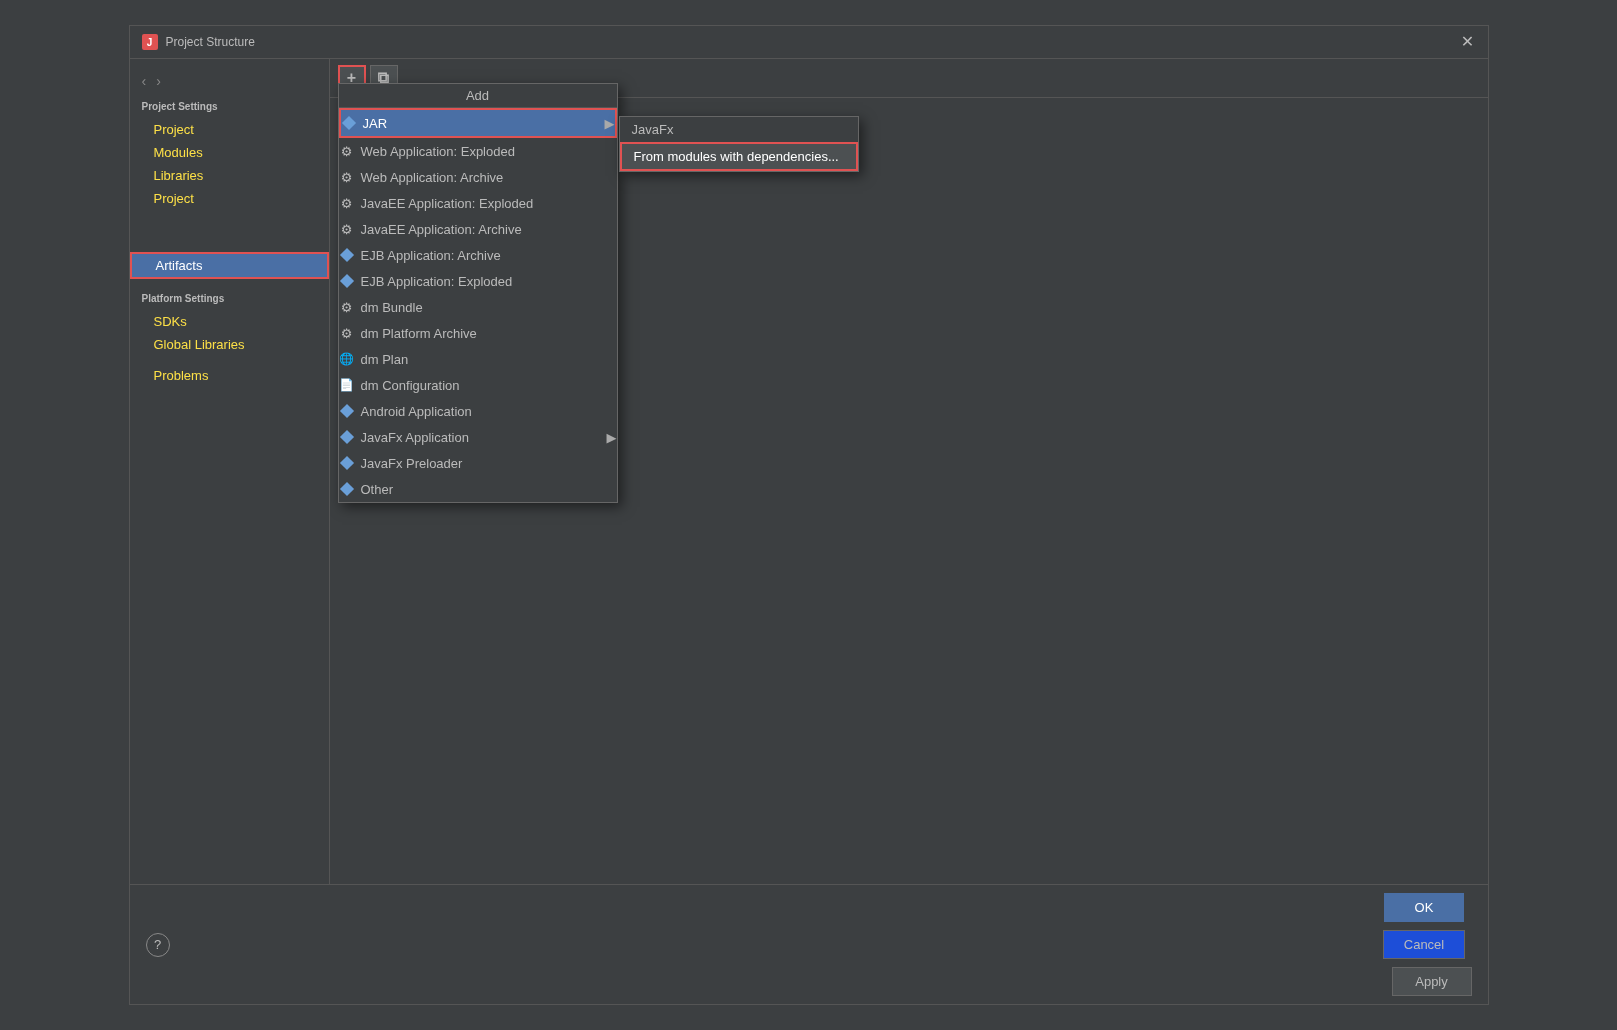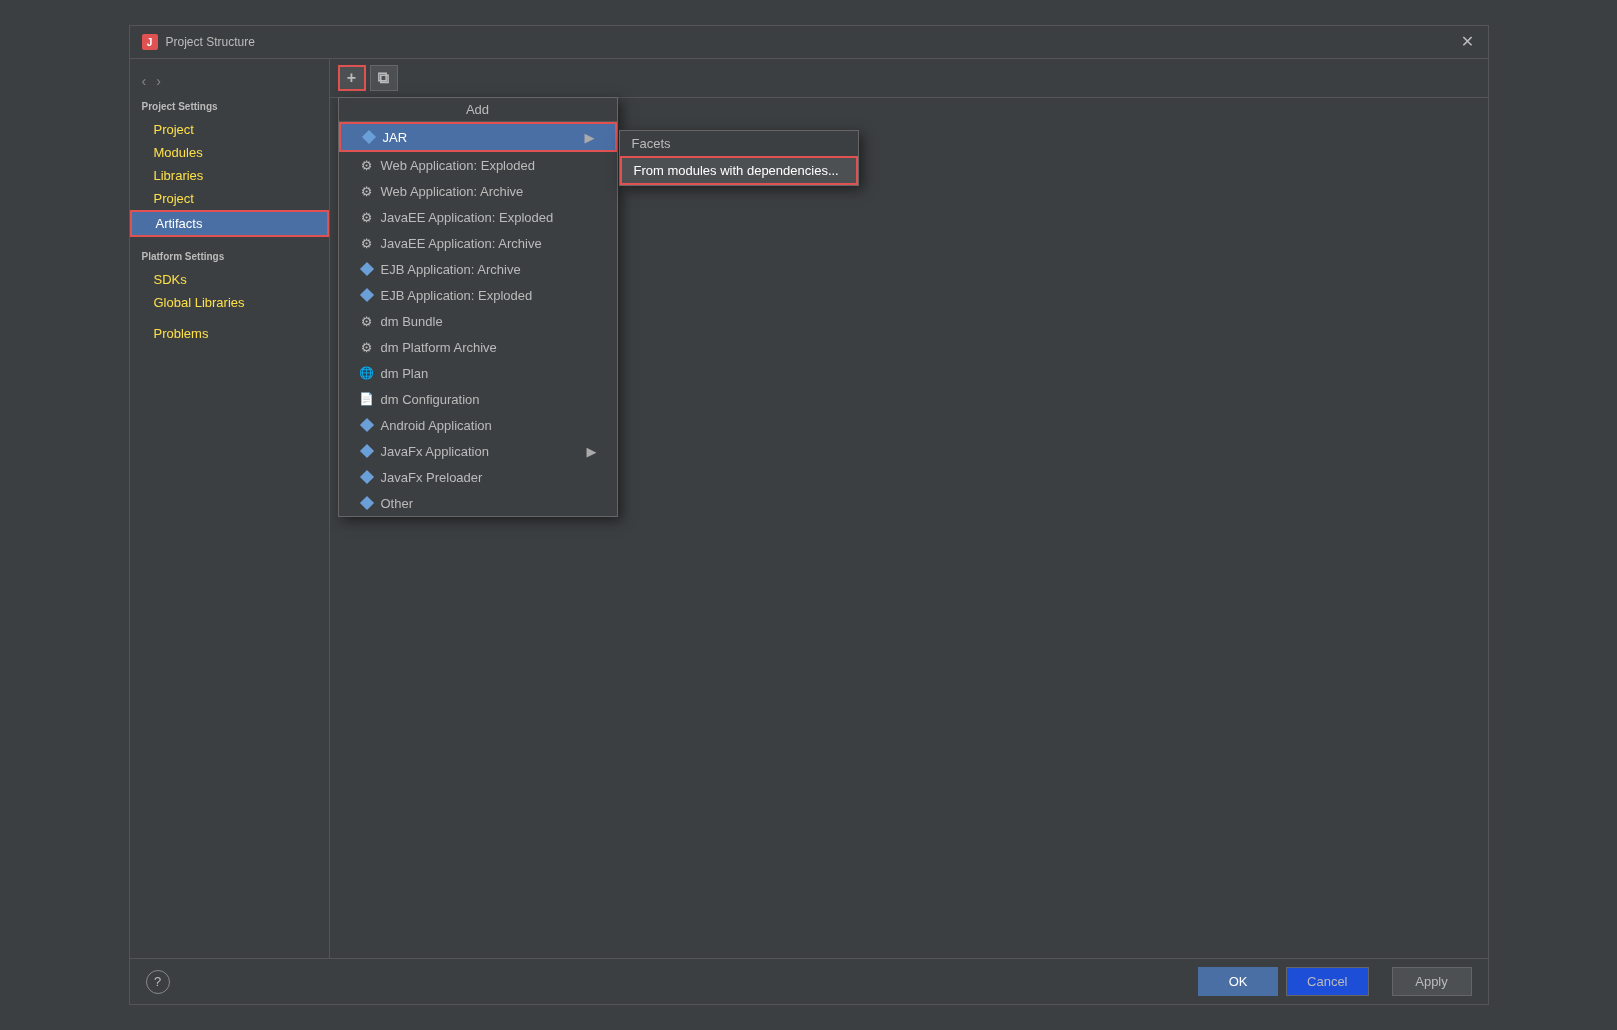--- a/index.html
+++ b/index.html
@@ -95,20 +95,21 @@
 
     .sidebar-item {
       padding: 4px 12px 4px 24px;
       cursor: pointer;
       color: #fde047;
     }
 
     .sidebar-item.active {
       background: #4a6fa5;
       color: white;
+      margin-top: 42px;
     }
 
     .sidebar-divider {
       height: 8px;
     }
 
     
     .main-content {
       flex: 1;
       display: flex;
@@ -154,42 +155,42 @@
       border: none;
       color: #888;
       cursor: pointer;
       font-size: 14px;
       padding: 2px 4px;
     }
 
     
     .dropdown-container {
       position: absolute;
-      top: 38px;
+      top: 24px;
       left: 8px;
       z-index: 100;
     }
 
     .add-menu {
       background: #3c3f41;
       border: 1px solid #666;
       min-width: 280px;
       box-shadow: 4px 4px 12px rgba(0,0,0,0.5);
     }
 
     .add-menu-header {
       text-align: center;
       padding: 4px 8px;
       color: #bbbbbb;
       border-bottom: 1px solid #555;
       background: #3c3f41;
     }
 
     .menu-item {
-      padding: 5px 20px;
+      padding: 5px 0;
       cursor: pointer;
       display: flex;
       align-items: center;
       gap: 6px;
       color: #bbbbbb;
     }
 
     .menu-item.highlighted {
       background: #4a6fa5;
       color: white;
@@ -242,20 +243,21 @@
       align-items: center;
       justify-content: space-between;
       flex-shrink: 0;
       background: #3c3f41;
     }
 
     .bottom-right {
       display: flex;
       gap: 8px;
       align-items: center;
+      flex-direction: column;
     }
 
     .action-btn {
       padding: 6px 20px;
       border: 1px solid #666;
       background: #1d4ed8;
       color: #bbbbbb;
       cursor: pointer;
       font-size: 13px;
       min-width: 80px;
@@ -443,21 +445,21 @@
           </div>
 
           <div class="menu-item">
             <span class="menu-item-icon">
               <span style="display:inline-block;width:10px;height:10px;background:#6a9fd8;transform:rotate(45deg);"></span>
             </span>
             <span>Other</span>
           </div>
 
           <div class="submenu-container">
-            <div class="submenu-item">Facets</div>
+            <div class="submenu-item">JavaFx</div>
             <div class="submenu-item highlighted red-highlight">From modules with dependencies...</div>
           </div>
         </div>
       </div>
     </div>
   </div>
 
   <div class="bottom-bar">
     <button class="help-btn">?</button>
     <div class="bottom-right">

